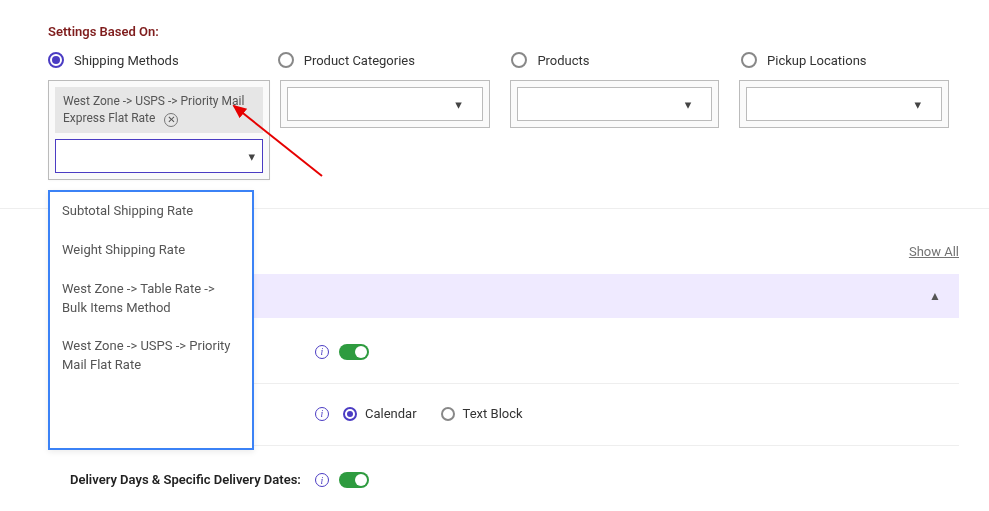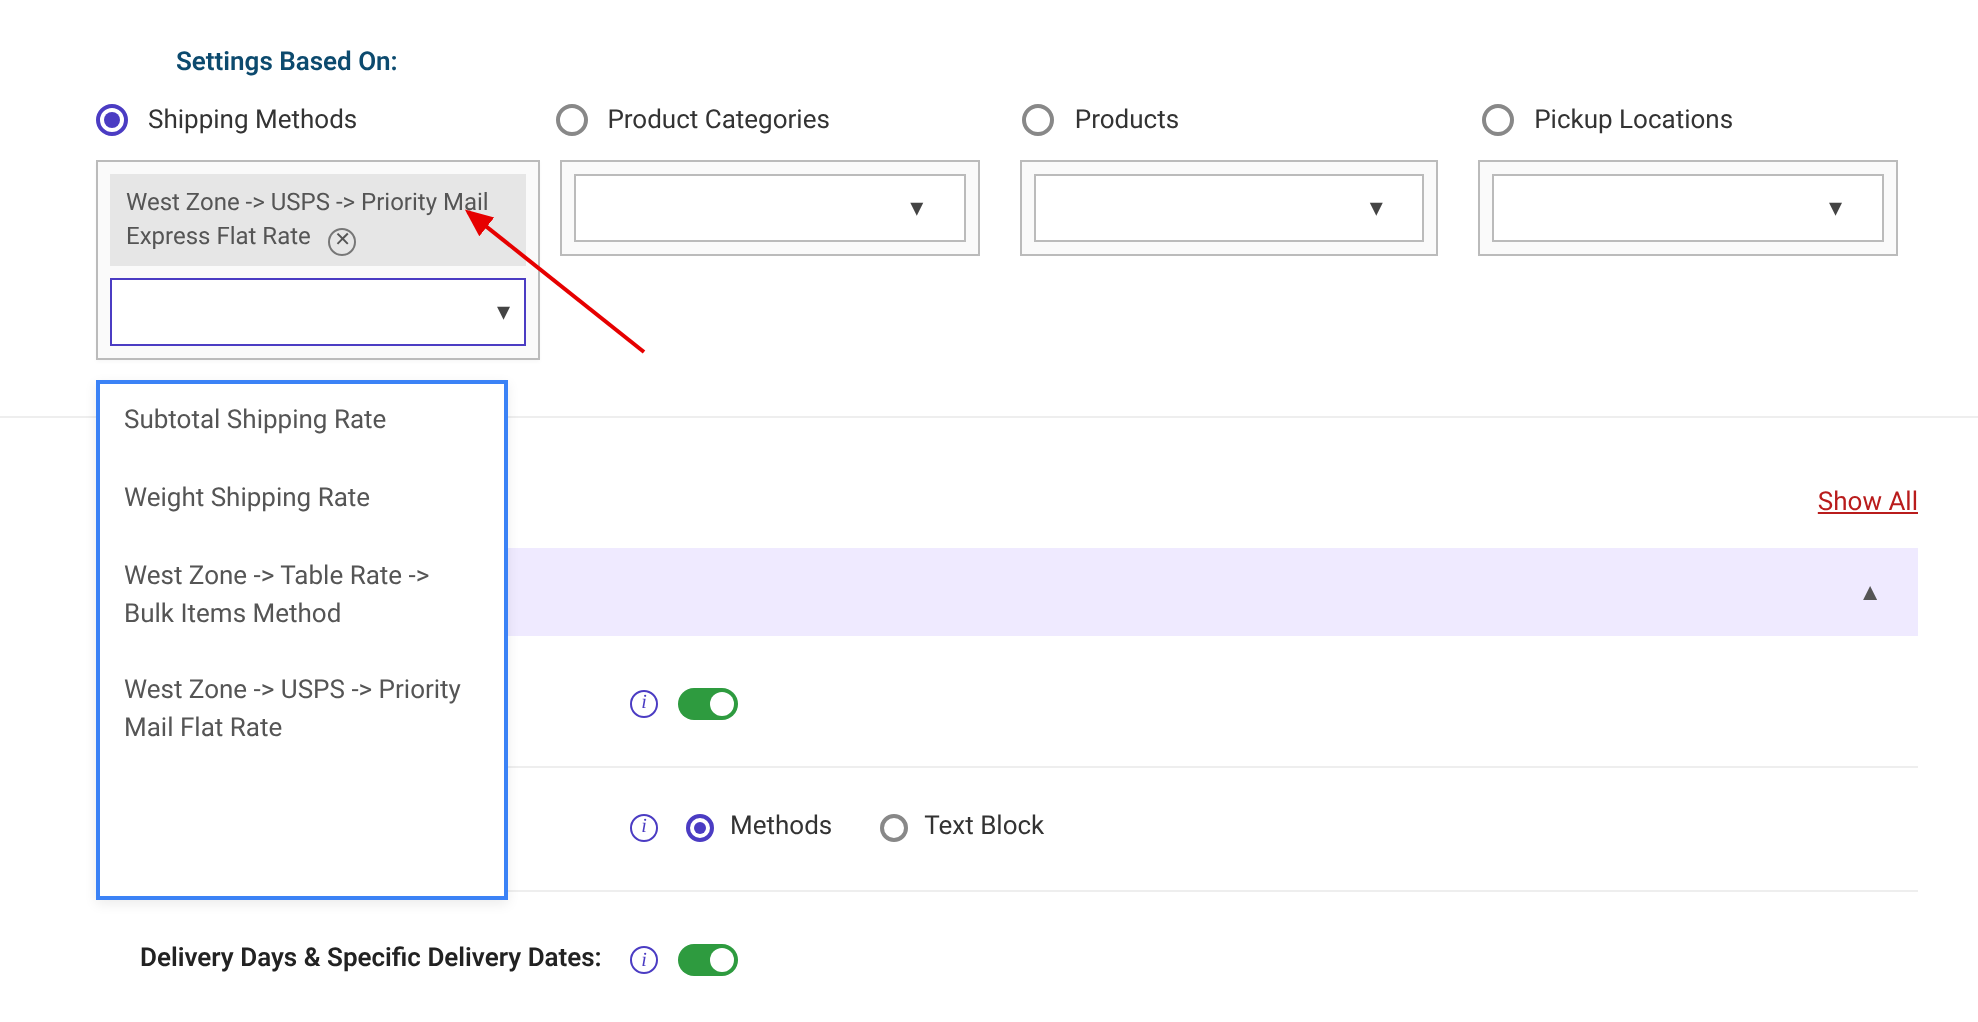--- a/index.html
+++ b/index.html
@@ -10,22 +10,21 @@
     background: #fff;
     width: 989px;
     height: 511px;
     position: relative;
     overflow: hidden;
   }
   .page-title {
     position: absolute;
     top: 24px; left: 48px;
     font-weight: 600;
-    color: #0c4a6e;
-    margin-left: 40px;
+    color: #7f1d1d;
   }
   .radio-row {
     position: absolute;
     top: 52px; left: 48px; right: 40px;
     display: flex;
     gap: 0;
   }
   .radio-cell { display: flex; align-items: center; gap: 10px; }
   .radio-cell.c1 { width: 232px; }
   .radio-cell.c2 { width: 236px; }
@@ -134,21 +133,21 @@
     pointer-events: none; z-index: 7;
   }
 
   .divider {
     position: absolute; top: 208px; left: 0; right: 0;
     height: 1px; background: #eee;
   }
 
   .show-all {
     position: absolute; top: 244px; right: 30px;
-    color: #b91c1c; text-decoration: underline; font-size: 13px;
+    color: #737373; text-decoration: underline; font-size: 13px;
   }
 
   .accordion-hdr {
     position: absolute; top: 274px; left: 60px; right: 30px;
     height: 44px; background: #efeaff;
     display: flex; align-items: center; justify-content: flex-end;
     padding-right: 18px;
   }
   .chevron-up { color: #555; font-size: 12px; }
 
@@ -264,21 +263,21 @@
     <span class="toggle"></span>
   </div>
 </div>
 
 <div class="setting-row r2">
   <div class="setting-label"></div>
   <div class="setting-controls">
     <span class="info-icon">i</span>
     <span style="display:inline-flex;align-items:center;gap:8px;margin-left:4px;">
       <span class="radio small selected"></span>
-      <span>Methods</span>
+      <span>Calendar</span>
     </span>
     <span style="display:inline-flex;align-items:center;gap:8px;margin-left:14px;">
       <span class="radio small"></span>
       <span>Text Block</span>
     </span>
   </div>
 </div>
 
 <div class="setting-row r3">
   <div class="setting-label">Delivery Days &amp; Specific Delivery Dates:</div>

